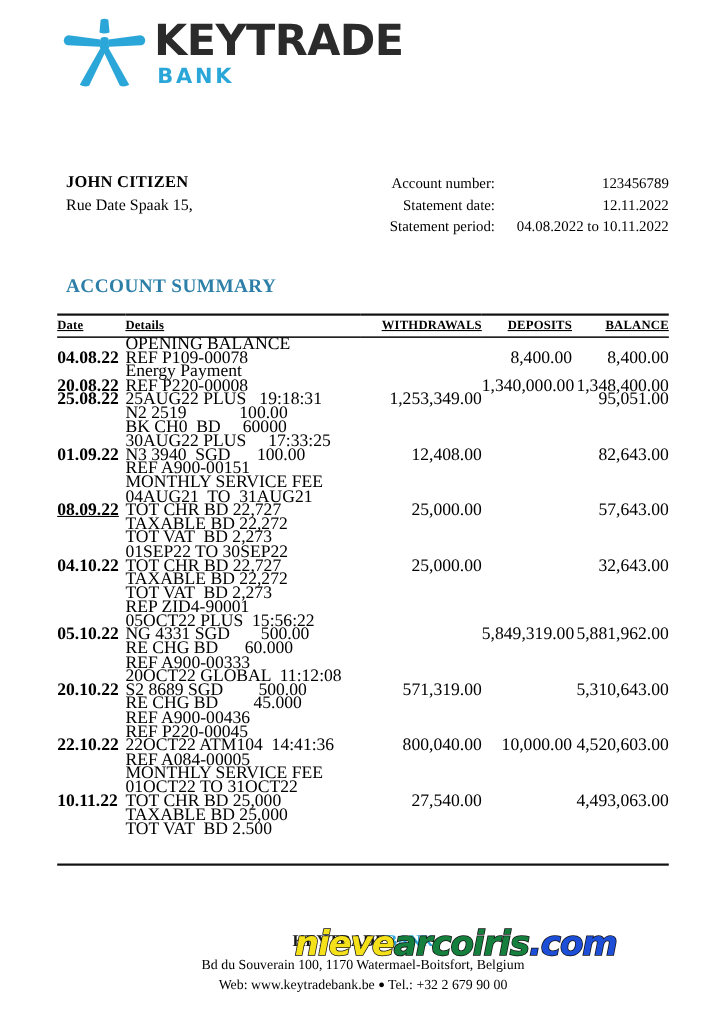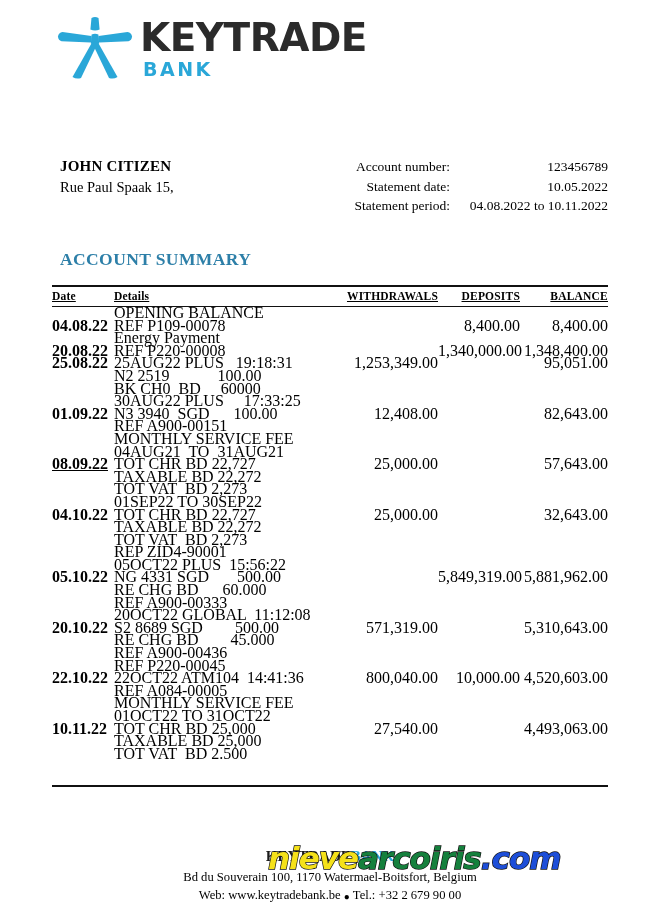--- a/index.html
+++ b/index.html
@@ -221,31 +221,31 @@
       </g>
     </svg>
     <div class="logo-words">
       <div class="logo-keytrade">KEYTRADE</div>
       <div class="logo-bank">BANK</div>
     </div>
   </div>
 
   <div class="customer">
     <div class="customer-name">JOHN CITIZEN</div>
-    <div>Rue Paul Spaak 15,</div>
+    <div>Rue Date Spaak 15,</div>
   </div>
 
   <div class="meta">
     <div class="meta-row">
       <div class="meta-label">Account number:</div>
       <div class="meta-value">123456789</div>
     </div>
     <div class="meta-row">
       <div class="meta-label">Statement date:</div>
-      <div class="meta-value">10.05.2022</div>
+      <div class="meta-value">12.11.2022</div>
     </div>
     <div class="meta-row">
       <div class="meta-label">Statement period:</div>
       <div class="meta-value">04.08.2022 to 10.11.2022</div>
     </div>
   </div>
 
   <div class="summary-title">ACCOUNT SUMMARY</div>
 
   <div class="table-wrap">

